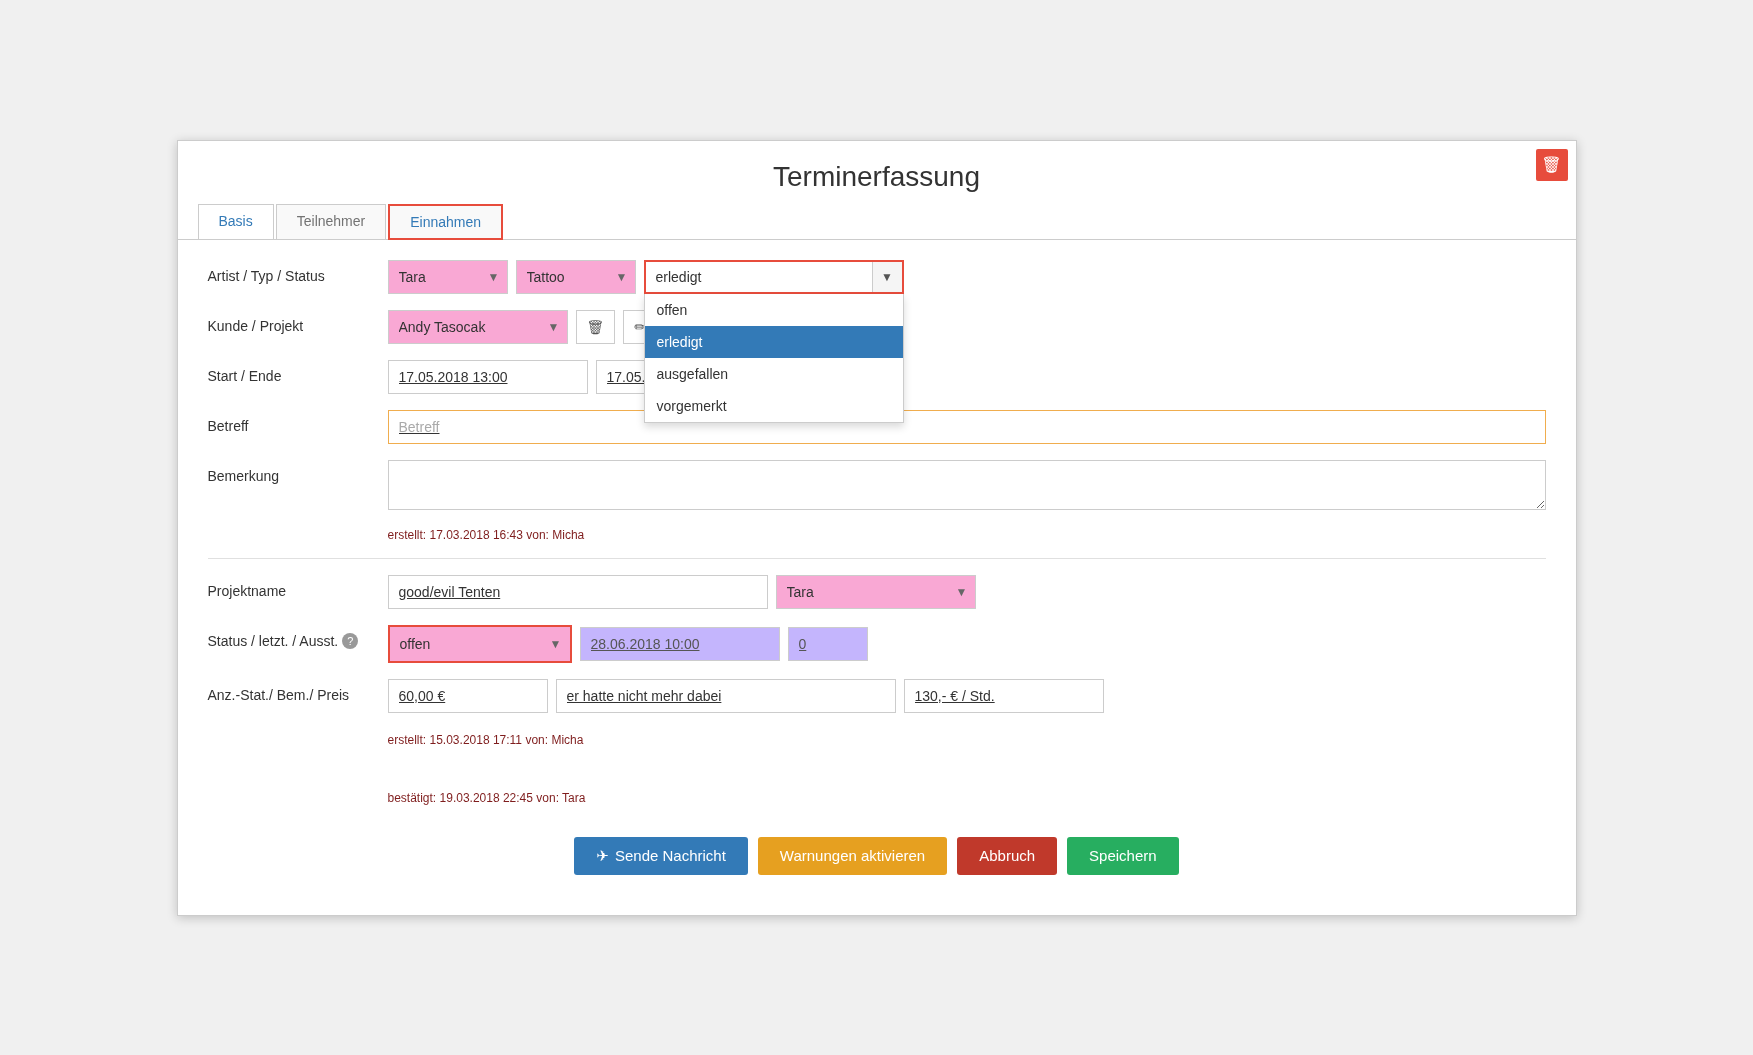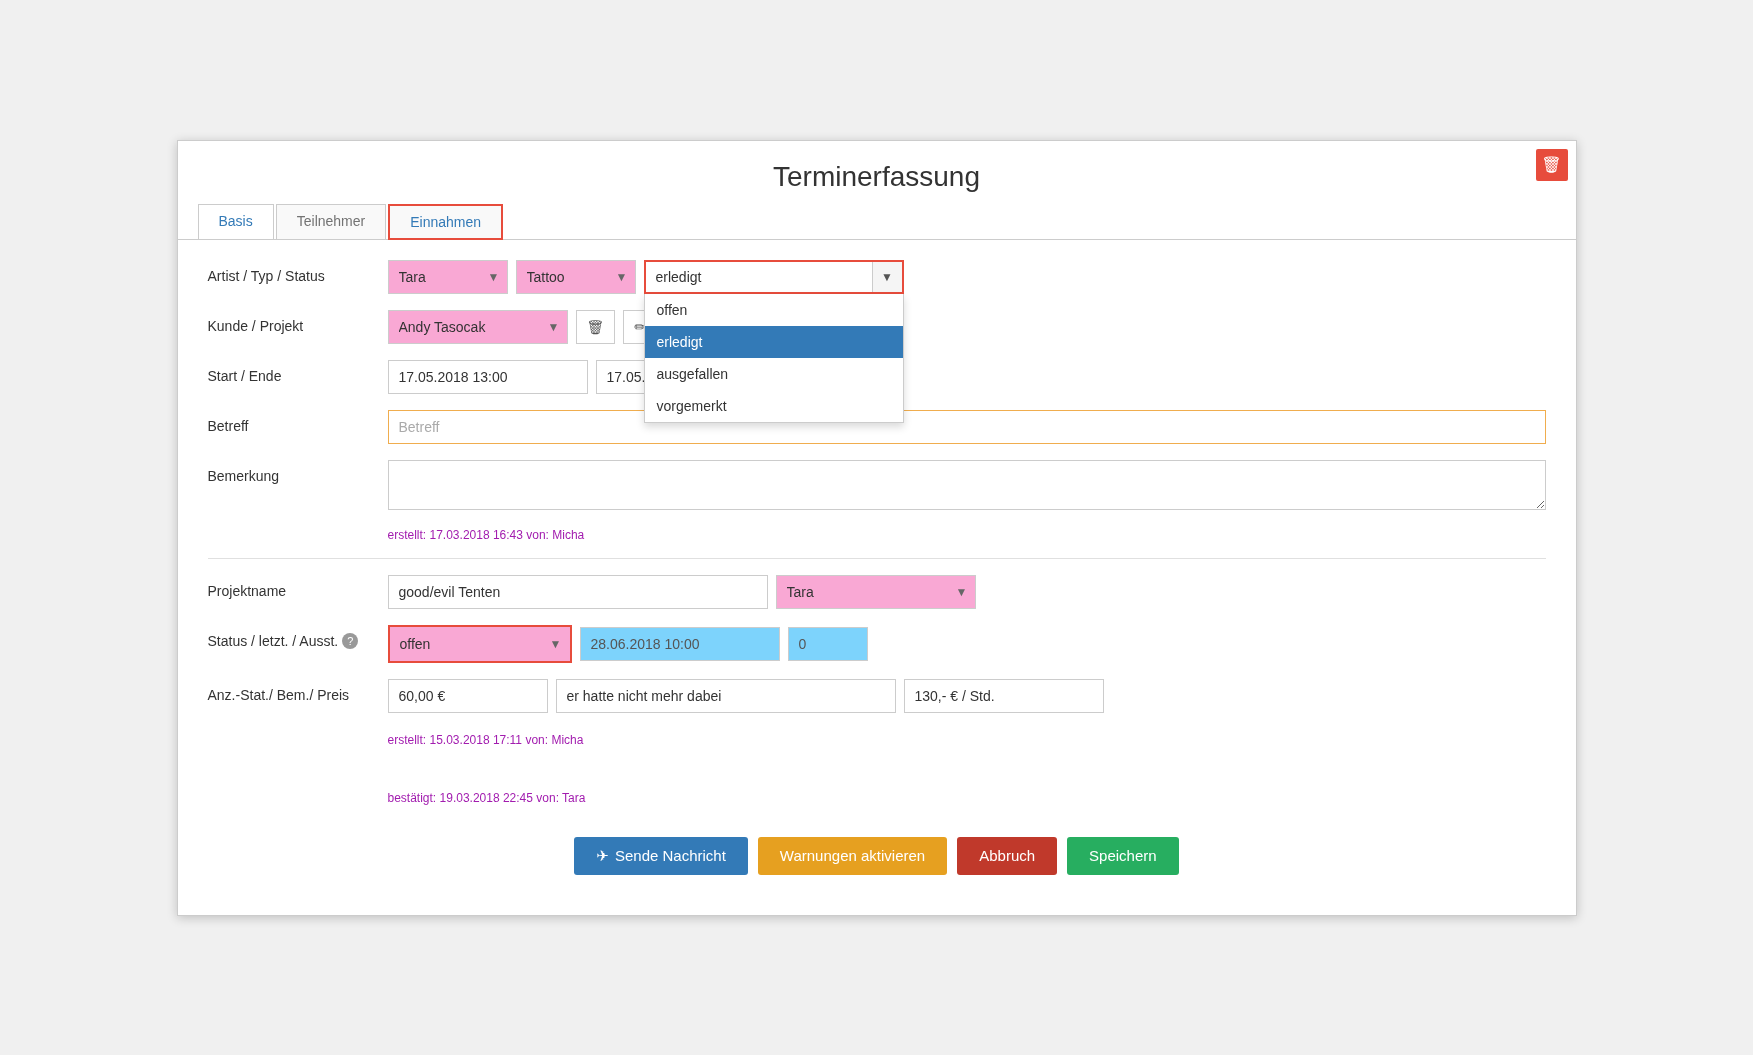--- a/index.html
+++ b/index.html
@@ -94,20 +94,21 @@
       align-items: center;
       flex-wrap: wrap;
     }
     .form-input {
       border: 1px solid #ccc;
       padding: 6px 10px;
       font-size: 14px;
       background: #fff;
       color: #333;
       height: 34px;
+      text-decoration: underline;
     }
     .form-input.w200 { width: 200px; }
     .form-input.betreff {
       flex: 1;
       border-color: #f0ad4e;
     }
     .form-input.betreff::placeholder { color: #aaa; }
     .select-wrap {
       position: relative;
       display: inline-flex;
@@ -213,21 +214,21 @@
       flex: 1;
       border: 1px solid #ccc;
       padding: 8px;
       font-size: 14px;
       resize: vertical;
       height: 80px;
       font-family: Arial, sans-serif;
     }
     .meta-text {
       font-size: 12px;
-      color: #a21caf;
+      color: #7f1d1d;
       margin-top: 4px;
     }
     .divider {
       border-top: 1px solid #e0e0e0;
       margin: 16px 0;
     }
     .bottom-buttons {
       display: flex;
       justify-content: center;
       gap: 10px;
@@ -242,21 +243,21 @@
       border-radius: 3px;
       display: flex;
       align-items: center;
       gap: 6px;
     }
     .btn-blue { background: #337ab7; }
     .btn-orange { background: #e6a020; }
     .btn-red { background: #c0392b; }
     .btn-green { background: #27ae60; }
     .readonly-field {
-      background: #7dd3fc;
+      background: #c4b5fd;
       color: #555;
     }
     .label-with-icon {
       display: flex;
       align-items: center;
       gap: 4px;
     }
     .help-icon {
       display: inline-flex;
       align-items: center;

